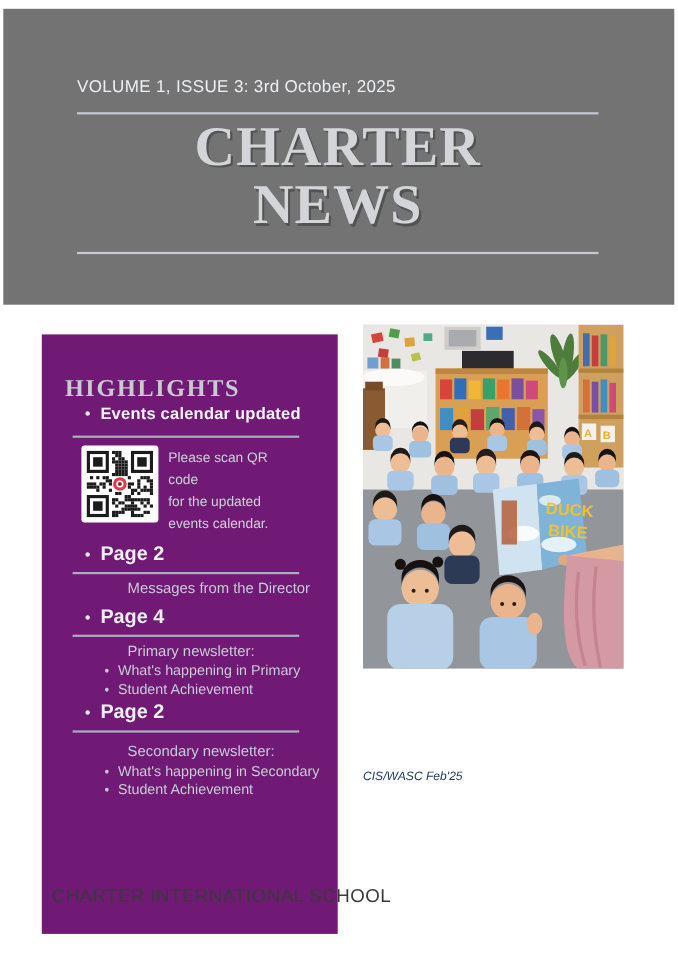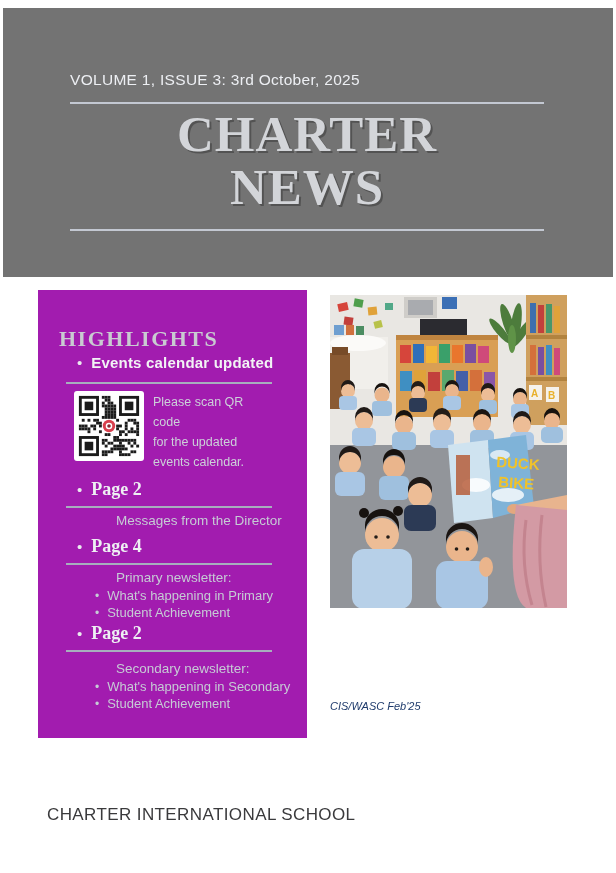--- a/index.html
+++ b/index.html
@@ -28,42 +28,42 @@
     position: absolute; left: 67px; top: 100px; width: 474px;
     text-align: center;
     font-family: "Liberation Serif", serif; font-weight: bold;
     font-size: 51px; line-height: 53px; color: #d3d5d9;
     letter-spacing: 1px;
     text-shadow: 2px 2px 0 rgba(0,0,0,0.28);
   }
 
   
   .sidebar {
-    position: absolute; left: 38px; top: 290px; width: 269px; height: 448px;
-    background: #a21caf;
+    position: absolute; left: 38px; top: 304px; width: 269px; height: 545px;
+    background: #701a75;
   }
   .sb-heading {
     position: absolute; left: 21px; top: 36px;
     font-family: "Liberation Serif", serif; font-weight: bold;
     font-size: 22px; color: #c9cbd1; letter-spacing: 1.5px;
   }
   .bullet-row { position: absolute; display: flex; align-items: baseline; }
   .bullet-dot { color: #e9eaee; margin-right: 9px; font-size: 15px; }
   .sb-event-label { font-size: 15px; font-weight: bold; color: #f2f3f5; letter-spacing: 0.2px; }
   .sb-divider { position: absolute; left: 28px; width: 206px; height: 2px; background: #a7aebd; }
   .qr-box {
     position: absolute; left: 36px; top: 101px; width: 70px; height: 70px;
     background: #ffffff; border-radius: 3px; padding: 3px;
   }
   .qr-box svg { width: 100%; height: 100%; display: block; }
   .qr-note {
     position: absolute; left: 115px; top: 102px; width: 116px;
     font-size: 12.5px; line-height: 1.6; color: #ccd0d9;
   }
-  .page-label { font-size: 18px; font-weight: bold; color: #eef0f3; font-family: Liberation Serif, serif; }
+  .page-label { font-size: 18px; font-weight: bold; color: #eef0f3; }
   .page-desc { position: absolute; left: 40px; font-size: 13.5px; color: #c6cbd5; margin-left: 38px; }
   .sub-row { position: absolute; left: 57px; display: flex; align-items: baseline; }
   .sub-dot { color: #c6cbd5; margin-right: 8px; font-size: 12px; }
   .sub-label { font-size: 13px; color: #c6cbd5; }
 
   
   .photo {
     position: absolute; left: 330px; top: 295px; width: 237px; height: 313px;
     overflow: hidden; background: #e9e7e3;
   }

